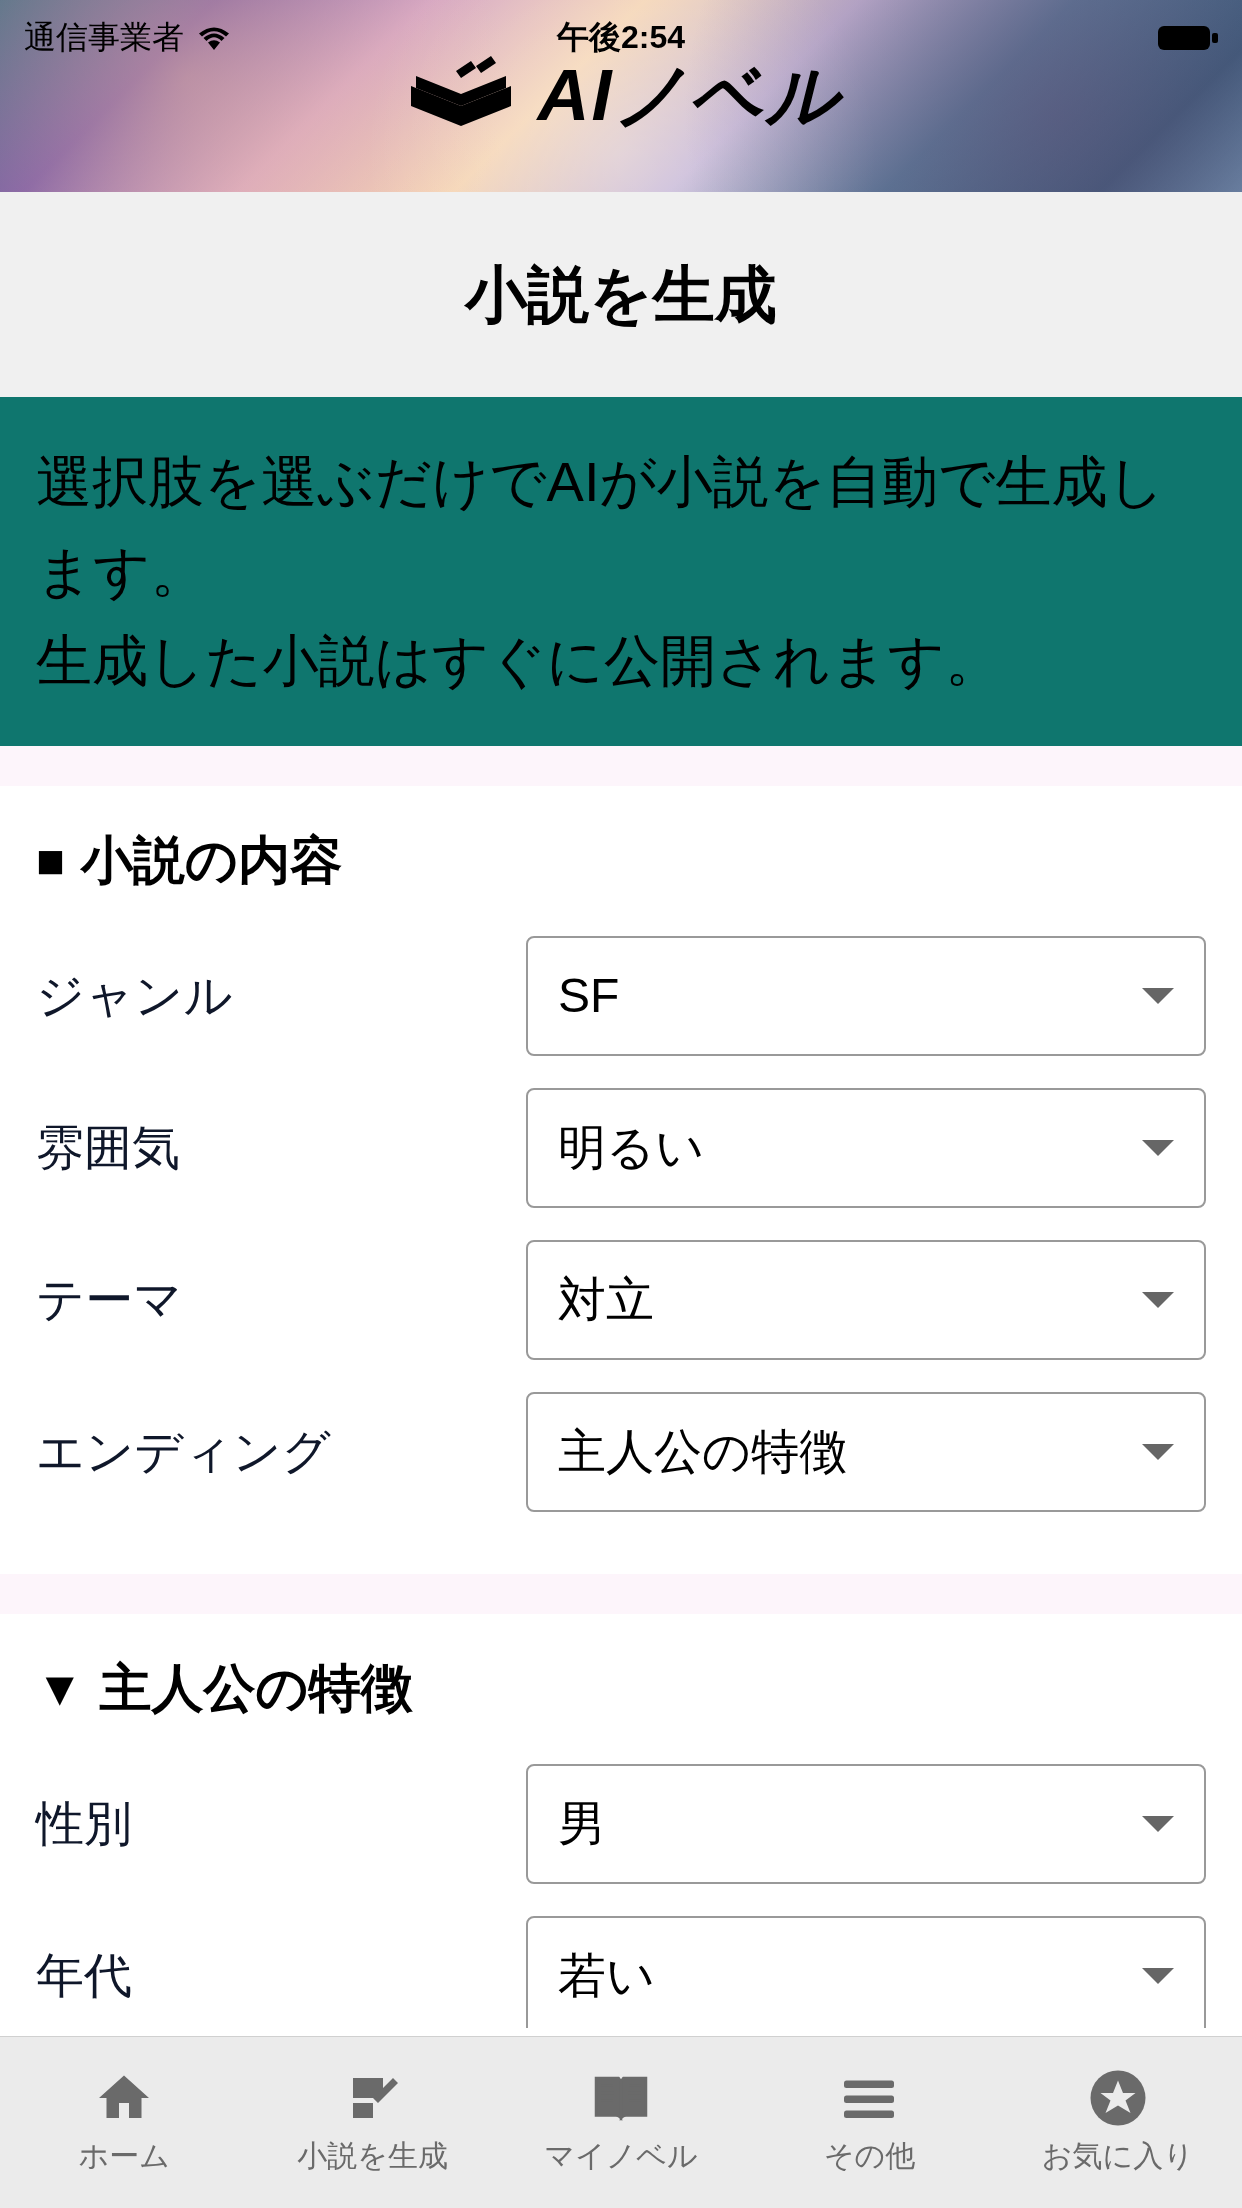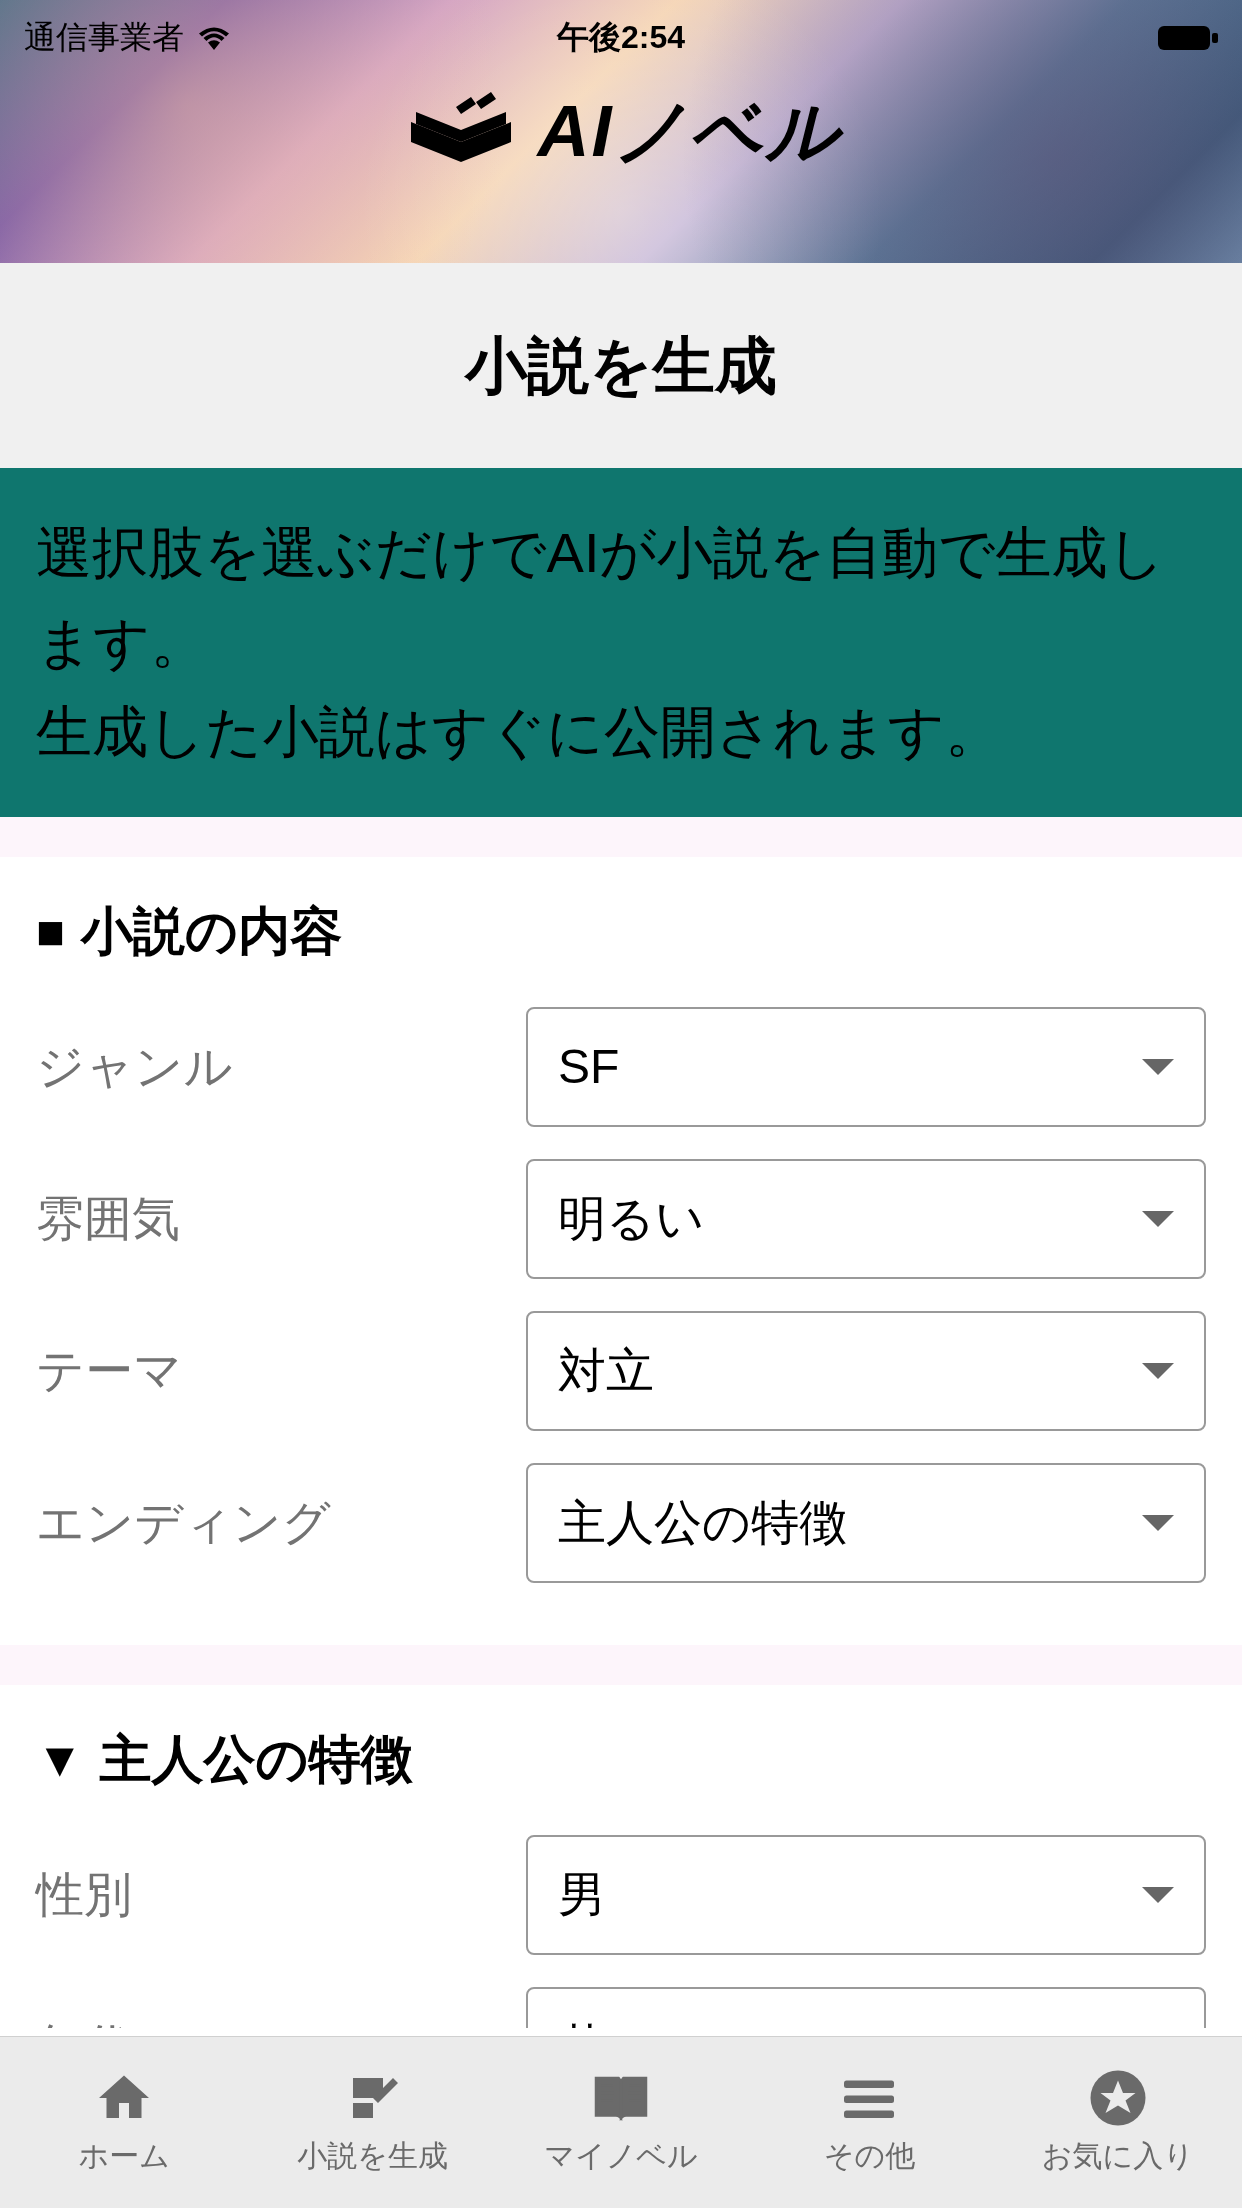--- a/index.html
+++ b/index.html
@@ -52,21 +52,21 @@
       font-weight: 600;
     }
     
     .battery-icon {
       width: 60px;
       height: 28px;
     }
     
     
     .header-banner {
-      height: 263px;
+      height: 192px;
       position: relative;
       background: linear-gradient(135deg, 
         #4a6b8a 0%, #7a5ba8 15%, #d4a5c5 30%, 
         #f5d5b5 45%, #c5b5d5 60%, #5a7b9a 75%, 
         #3a5b7a 90%, #6a8baa 100%);
       display: flex;
       align-items: center;
       justify-content: center;
       overflow: hidden;
     }
@@ -148,21 +148,21 @@
     
     .form-row {
       display: flex;
       align-items: center;
       margin-bottom: 32px;
     }
     
     .form-label {
       width: 490px;
       font-size: 48px;
-      color: #737373;
+      color: #0f172a;
       font-weight: 400;
     }
     
     .form-select {
       flex: 1;
       height: 120px;
       border: 2px solid #999;
       border-radius: 8px;
       padding: 14px 30px;
       display: flex;

